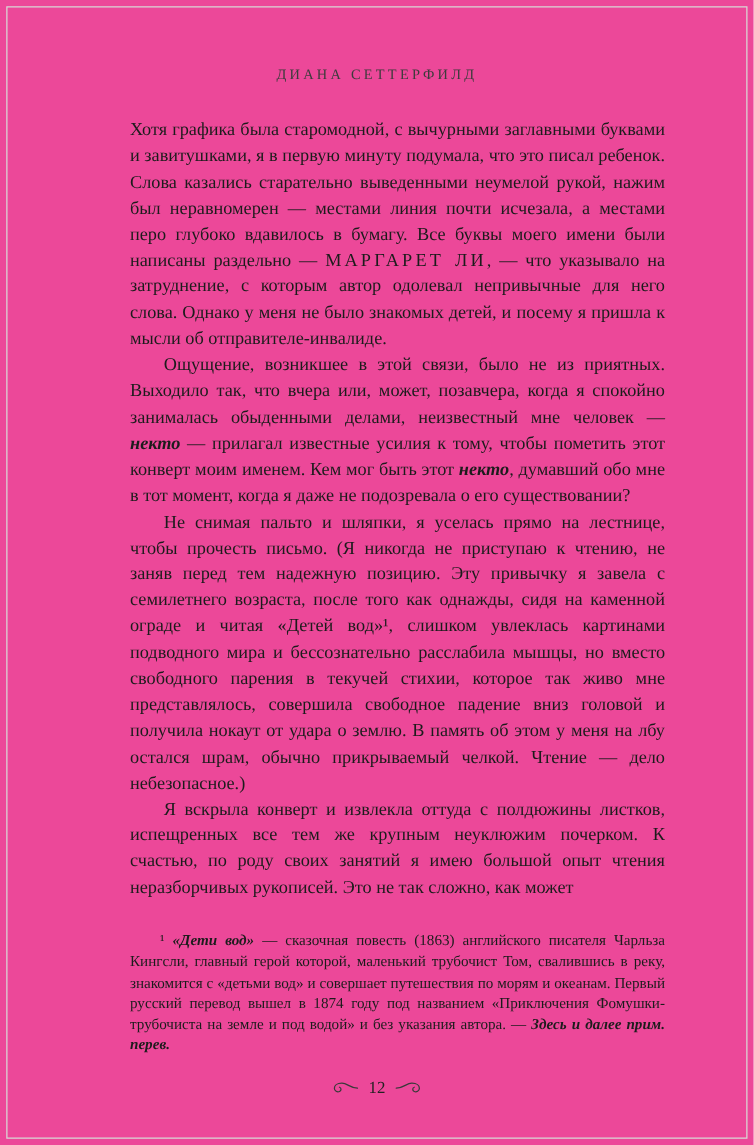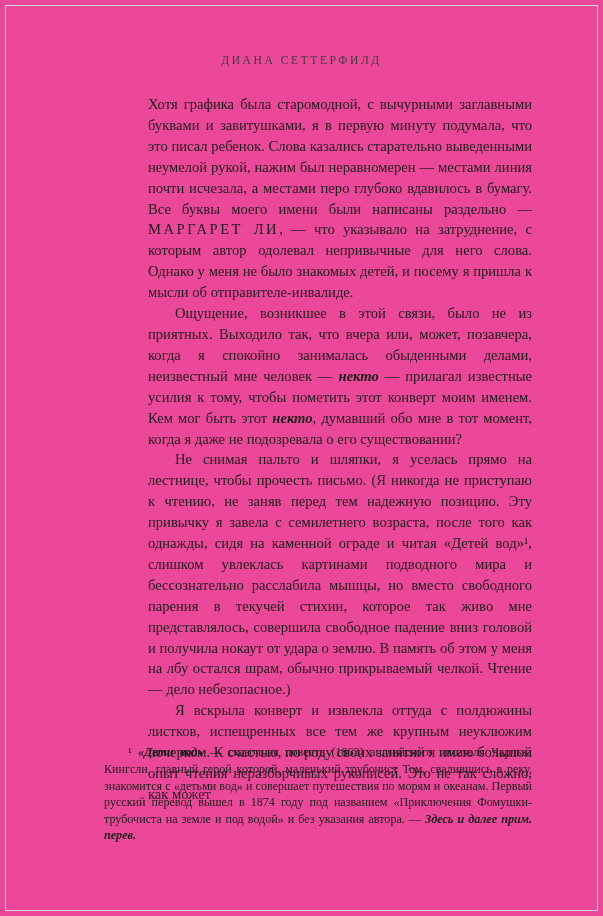--- a/index.html
+++ b/index.html
@@ -33,21 +33,20 @@
     font-size: 11.5px;
     letter-spacing: 2.6px;
     color: #3c3c3c;
   }
   .text-block {
     margin-top: 40px;
     font-size: 14.6px;
     line-height: 20.9px;
     text-align: justify;
     hyphens: auto;
-    margin-left: 44px;
     -webkit-hyphens: auto;
   }
   .para {
     margin: 0;
     text-indent: 27px;
   }
   .para.first {
     text-indent: 0;
   }
   .spaced {
@@ -102,13 +101,22 @@
 
     <p class="para"><span>Ощущение, возникшее в этой связи, было не из приятных. Выходило так, что вчера или, может, позавчера, когда я спокойно занималась обыденными делами, неизвестный мне человек — </span><span class="it">некто</span><span> — прилагал известные усилия к тому, чтобы пометить этот конверт моим именем. Кем мог быть этот </span><span class="it">некто</span><span>, думавший обо мне в тот момент, когда я даже не подозревала о его существовании?</span></p>
 
     <p class="para">Не снимая пальто и шляпки, я уселась прямо на лестнице, чтобы прочесть письмо. (Я никогда не приступаю к чтению, не заняв перед тем надежную позицию. Эту привычку я завела с семилетнего возраста, после того как однажды, сидя на каменной ограде и читая «Детей вод»¹, слишком увлеклась картинами подводного мира и бессознательно расслабила мышцы, но вместо свободного парения в текучей стихии, которое так живо мне представлялось, совершила свободное падение вниз головой и получила нокаут от удара о землю. В память об этом у меня на лбу остался шрам, обычно прикрываемый челкой. Чтение — дело небезопасное.)</p>
 
     <p class="para">Я вскрыла конверт и извлекла оттуда с полдюжины листков, испещренных все тем же крупным неуклюжим почерком. К счастью, по роду своих занятий я имею большой опыт чтения неразборчивых рукописей. Это не так сложно, как может</p>
   </main>
 
   <section class="footnote"><span>¹ </span><span class="it">«Дети вод»</span><span> — сказочная повесть (1863) английского писателя Чарльза Кингсли, главный герой которой, маленький трубочист Том, свалившись в реку, знакомится с «детьми вод» и совершает путешествия по морям и океанам. Первый русский перевод вышел в 1874 году под названием «Приключения Фомушки-трубочиста на земле и под водой» и без указания автора. — </span><span class="it">Здесь и далее прим. перев.</span></section>
 
+  <footer class="page-footer">
+    <svg class="orn" width="24" height="11" viewBox="0 0 24 11">
+      <path d="M23 5.5 C17 5.5 15 1.5 10.5 1.5 C6.5 1.5 4.5 3.5 4.5 5.5 C4.5 7.8 6.8 9 8.6 8.2 C10.2 7.5 10.2 5.2 8.6 4.8" fill="none" stroke="#3a3a3a" stroke-width="1" stroke-linecap="round"></path>
+    </svg>
+    <span class="pagenum">12</span>
+    <svg class="orn flip" width="24" height="11" viewBox="0 0 24 11">
+      <path d="M23 5.5 C17 5.5 15 1.5 10.5 1.5 C6.5 1.5 4.5 3.5 4.5 5.5 C4.5 7.8 6.8 9 8.6 8.2 C10.2 7.5 10.2 5.2 8.6 4.8" fill="none" stroke="#3a3a3a" stroke-width="1" stroke-linecap="round"></path>
+    </svg>
+  </footer>
 </div>
 
 </body></html>

